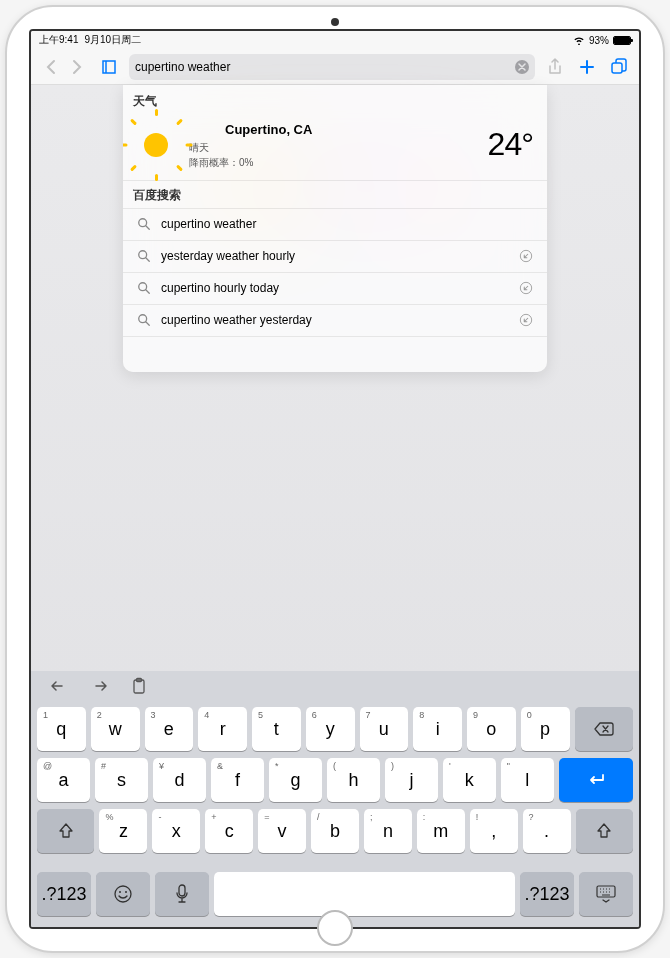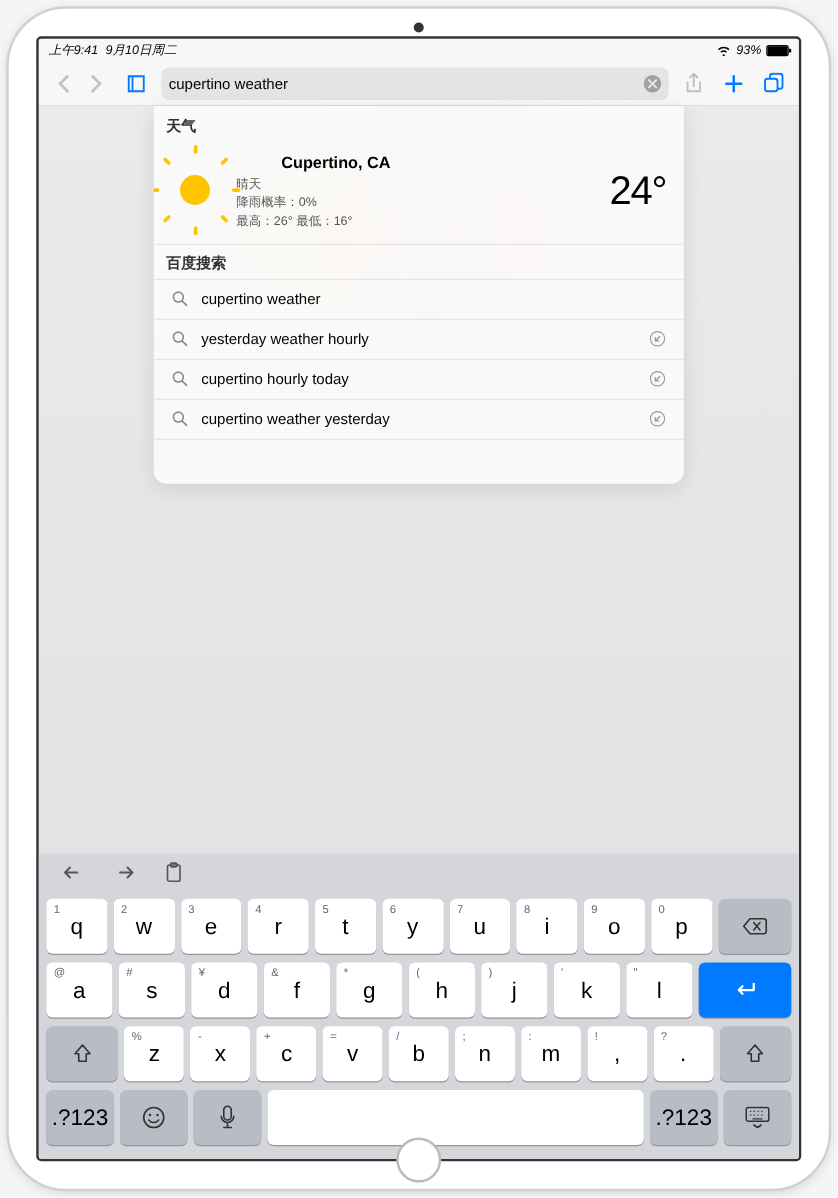--- a/index.html
+++ b/index.html
@@ -4,21 +4,21 @@
   <style>
     * { margin: 0; padding: 0; box-sizing: border-box; font-family: -apple-system, BlinkMacSystemFont, "Helvetica Neue", sans-serif; }
     body { background: #f5f5f5; width: 670px; height: 958px; display: flex; align-items: center; justify-content: center; }
     
     .device-frame { width: 660px; height: 948px; background: #fff; border-radius: 48px; border: 2px solid #d0d0d0; position: relative; overflow: hidden; box-shadow: 0 2px 8px rgba(0,0,0,0.1); }
     .device-inner { position: absolute; inset: 22px; border-radius: 4px; overflow: hidden; background: #fff; border: 2px solid #333; }
     
     .camera { position: absolute; top: 11px; left: 50%; transform: translateX(-50%); width: 8px; height: 8px; border-radius: 50%; background: #333; }
     .home-button { position: absolute; bottom: 5px; left: 50%; transform: translateX(-50%); width: 36px; height: 36px; border-radius: 50%; border: 2px solid #bbb; background: #fff; }
     
-    .status-bar { height: 18px; display: flex; justify-content: space-between; align-items: center; padding: 0 8px; font-size: 10px; background: #f7f7f7; font-style: italic; }
+    .status-bar { height: 18px; display: flex; justify-content: space-between; align-items: center; padding: 0 8px; font-size: 10px; background: #f7f7f7; }
     .status-left { display: flex; gap: 6px; align-items: center; }
     .status-right { display: flex; gap: 4px; align-items: center; }
     .wifi-icon { width: 12px; height: 10px; }
     .battery-icon { width: 18px; height: 9px; border: 1px solid #000; border-radius: 2px; position: relative; }
     .battery-icon::after { content: ''; position: absolute; right: -3px; top: 2px; width: 2px; height: 3px; background: #000; border-radius: 0 1px 1px 0; }
     .battery-fill { background: #000; height: 100%; width: 100%; border-radius: 1px; }
     
     .toolbar { height: 36px; display: flex; align-items: center; gap: 8px; padding: 0 8px; background: #f7f7f7; border-bottom: 1px solid #ddd; }
     .tb-btn { width: 24px; height: 24px; display: flex; align-items: center; justify-content: center; color: #007aff; }
     .tb-btn.disabled { color: #c0c0c0; }
@@ -56,21 +56,21 @@
     .key-main { font-size: 18px; color: #000; line-height: 1; }
     .key-alt { position: absolute; top: 3px; left: 6px; font-size: 9px; color: #666; }
     .key.special { background: #b8bcc4; }
     .key.return-key { background: #007aff; color: #fff; }
     .key.return-key .key-main { color: #fff; }
     .key.wide { flex: 1.4; }
     .key.shift { flex: 1.2; }
     .key.backspace { flex: 1.2; }
     .space-key { flex: 5; }
     .kb-bottom { display: flex; gap: 5px; margin-bottom: 7px; }
-    .kb-bottom .key { flex: none; width: 54px; }
+    .kb-bottom .key { flex: none; width: 54px; margin-top: 12px; }
     .kb-bottom .space-key { flex: 1; }
     
     svg { display: block; }
   </style>
 </head>
 <body>
 
 <div class="device-frame">
   <div class="camera"></div>
 
@@ -151,21 +151,20 @@
             <div class="sun-ray" style="transform:rotate(135deg) translateY(-17px)"></div>
             <div class="sun-ray" style="transform:rotate(180deg) translateY(-17px)"></div>
             <div class="sun-ray" style="transform:rotate(225deg) translateY(-17px)"></div>
             <div class="sun-ray" style="transform:rotate(270deg) translateY(-17px)"></div>
             <div class="sun-ray" style="transform:rotate(315deg) translateY(-17px)"></div>
           </div>
           <div class="weather-info">
             <div class="weather-loc">Cupertino, CA</div>
             <div>晴天</div>
             <div>降雨概率：0%</div>
-            <div>最高：26° 最低：16°</div>
           </div>
           <div class="weather-temp">24°</div>
         </div>
 
         <div class="sect-header" style="border-top:1px solid rgba(0,0,0,0.08);padding-top:6px">百度搜索</div>
 
         <div id="sugg-list">
             <div class="sugg-item">
               <span>
                 <svg class="magnify" viewBox="0 0 16 16">

